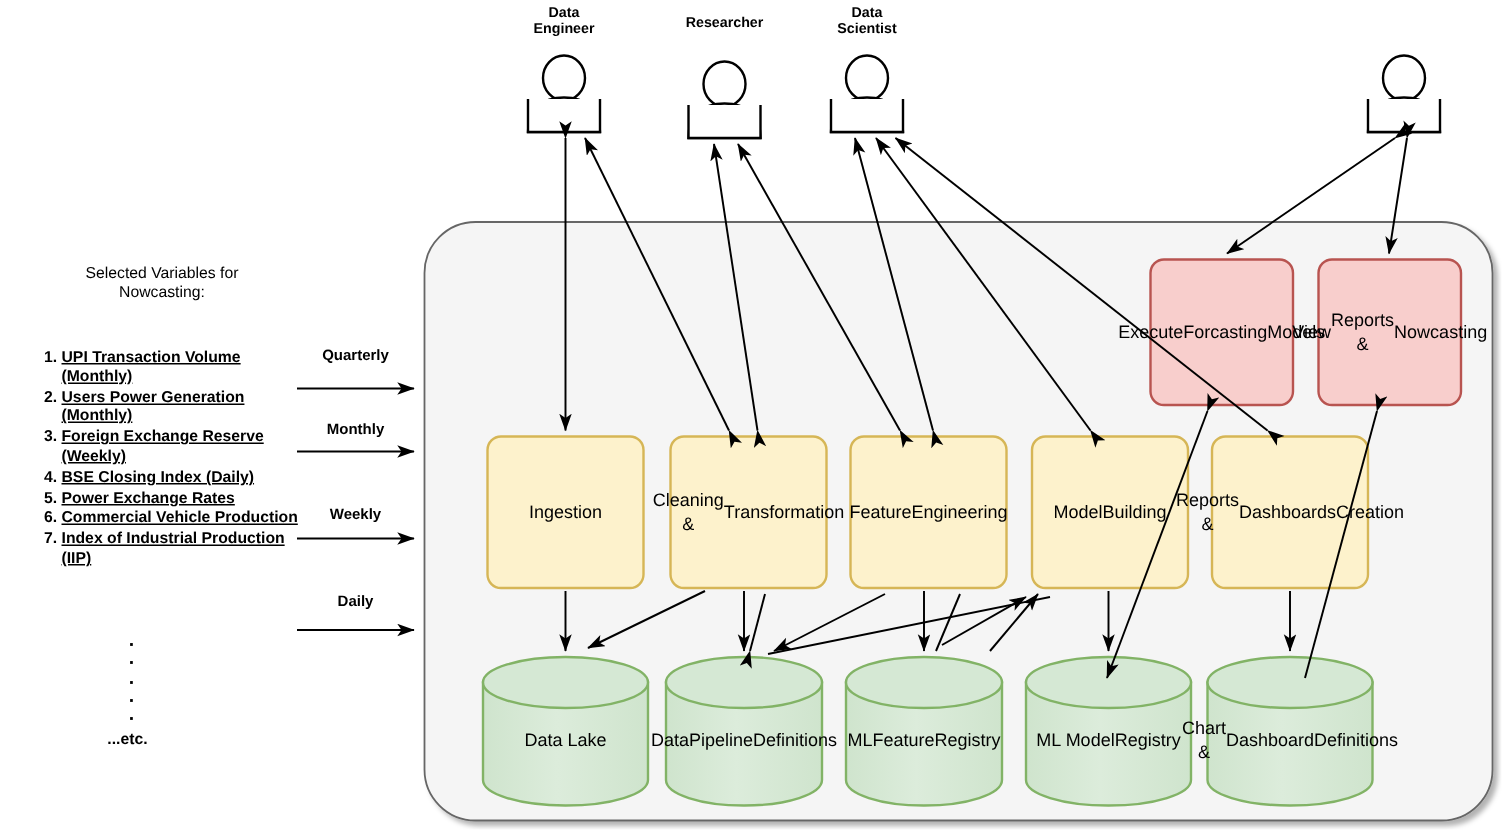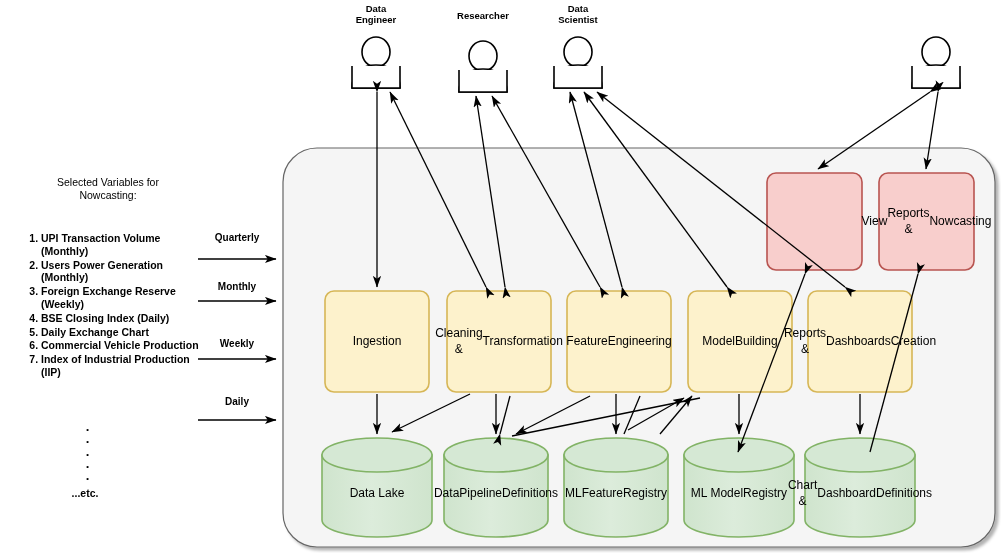--- a/index.html
+++ b/index.html
@@ -5,21 +5,21 @@
   html,body{margin:0;padding:0;background:#ffffff;}
   body{width:1001px;height:553px;position:relative;overflow:hidden;
        font-family:"Liberation Sans","DejaVu Sans",sans-serif;color:#000;}
   #root{position:absolute;inset:0;}
   svg#canvas{position:absolute;left:0;top:0;width:1001px;height:553px;}
 
   .lbl{position:absolute;font-size:11px;line-height:1.25;}
 
   
   #var-title{left:28px;top:176px;width:160px;font-weight:normal;font-size:10.5px;text-align:center;}
-  #var-list{left:26px;top:232px;width:178px;font-weight:bold;font-size:10.5px;}
+  #var-list{left:26px;top:232px;width:178px;font-weight:bold;font-size:10.5px;text-decoration:underline;}
   #var-list ol{margin:0;padding-left:15px;}
   #var-list li{margin:0 0 1px 0;line-height:1.22;}
   #dots{left:58px;top:424px;width:60px;text-align:center;font-weight:bold;font-size:13px;line-height:0.95;}
   #etc{left:40px;top:487px;width:90px;text-align:center;font-weight:bold;font-size:10.5px;}
 
   .freq{position:absolute;font-weight:bold;font-size:10px;text-align:center;width:70px;}
 
   
   .actor-label{position:absolute;font-weight:bold;font-size:9.5px;text-align:center;width:100px;line-height:1.2;}
 
@@ -188,21 +188,21 @@
   </svg>
 
   <div class="lbl" id="var-title">Selected Variables for Nowcasting:</div>
 
   <div class="lbl" id="var-list">
     <ol id="var-ol">
         <li>UPI Transaction Volume (Monthly)</li>
         <li>Users Power Generation (Monthly)</li>
         <li>Foreign Exchange Reserve (Weekly)</li>
         <li>BSE Closing Index (Daily)</li>
-        <li>Daily Exchange Chart</li>
+        <li>Power Exchange Rates</li>
         <li>Commercial Vehicle Production</li>
         <li>Index of Industrial Production (IIP)</li>
       </ol>
   </div>
 
   <div class="lbl" id="dots">
     <div>·</div>
       <div>·</div>
       <div>·</div>
       <div>·</div>
@@ -237,20 +237,27 @@
       <span>Building</span>
     </div>
   <div class="node-text" style="left:808px;top:291px;width:104px;height:101px;">
       <span>Reports &amp;</span>
       <br>
       <span>Dashboards</span>
       <br>
       <span>Creation</span>
     </div>
 
+  <div class="node-text" style="left:767px;top:173px;width:95px;height:97px;">
+      <span>Execute</span>
+      <br>
+      <span>Forcasting</span>
+      <br>
+      <span>Models</span>
+    </div>
   <div class="node-text" style="left:879px;top:173px;width:95px;height:97px;">
       <span>View</span>
       <br>
       <span>Reports &amp;</span>
       <br>
       <span>Nowcasting</span>
     </div>
 
   <div class="db-text" style="left:322px;top:462px;width:110px;height:64px;">Data Lake</div>
   <div class="db-text" style="left:444px;top:462px;width:104px;height:64px;">

